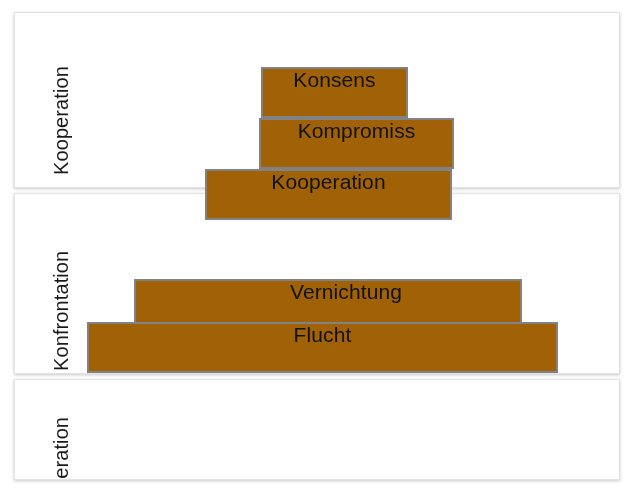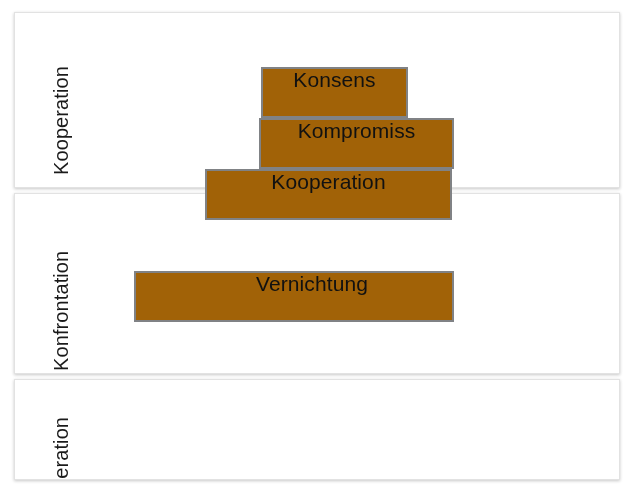--- a/index.html
+++ b/index.html
@@ -140,20 +140,23 @@
 
     <div class="tier" id="tier-kompromiss" style="left:237px; top:118px; width:195px; height:51px;margin-left:22px;">
       <span class="tier-label">Kompromiss</span>
     </div>
 
     <div class="tier" id="tier-delegation" style="left:205px; top:169px; width:247px; height:51px;">
       <span class="tier-label">Kooperation</span>
     </div>
 
 
-    <div class="tier" id="tier-vernichtung" style="left:134px; top:271px; width:320px; height:51px;padding-left:36px;">
+    <div class="tier" id="tier-vernichtung" style="left:134px; top:279px; width:388px; height:51px;padding-left:36px;">
       <span class="tier-label">Vernichtung</span>
     </div>
 
+    <div class="tier" id="tier-flucht" style="left:87px; top:322px; width:471px; height:51px;">
+      <span class="tier-label">Flucht</span>
+    </div>
 
   </div>
 
 </div>
 
 </body></html>

